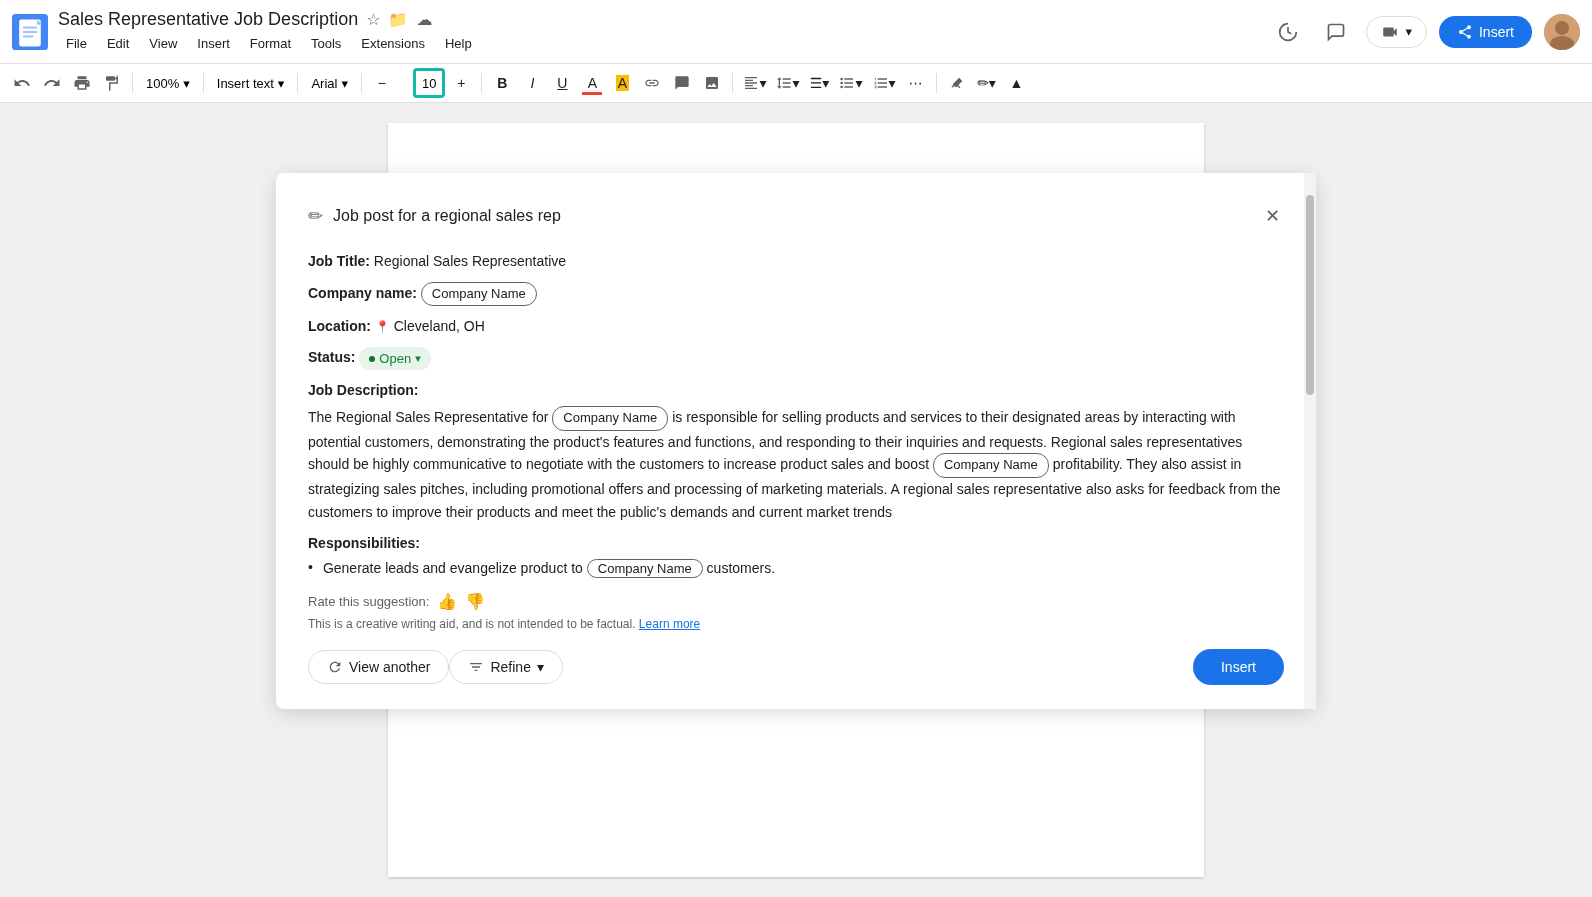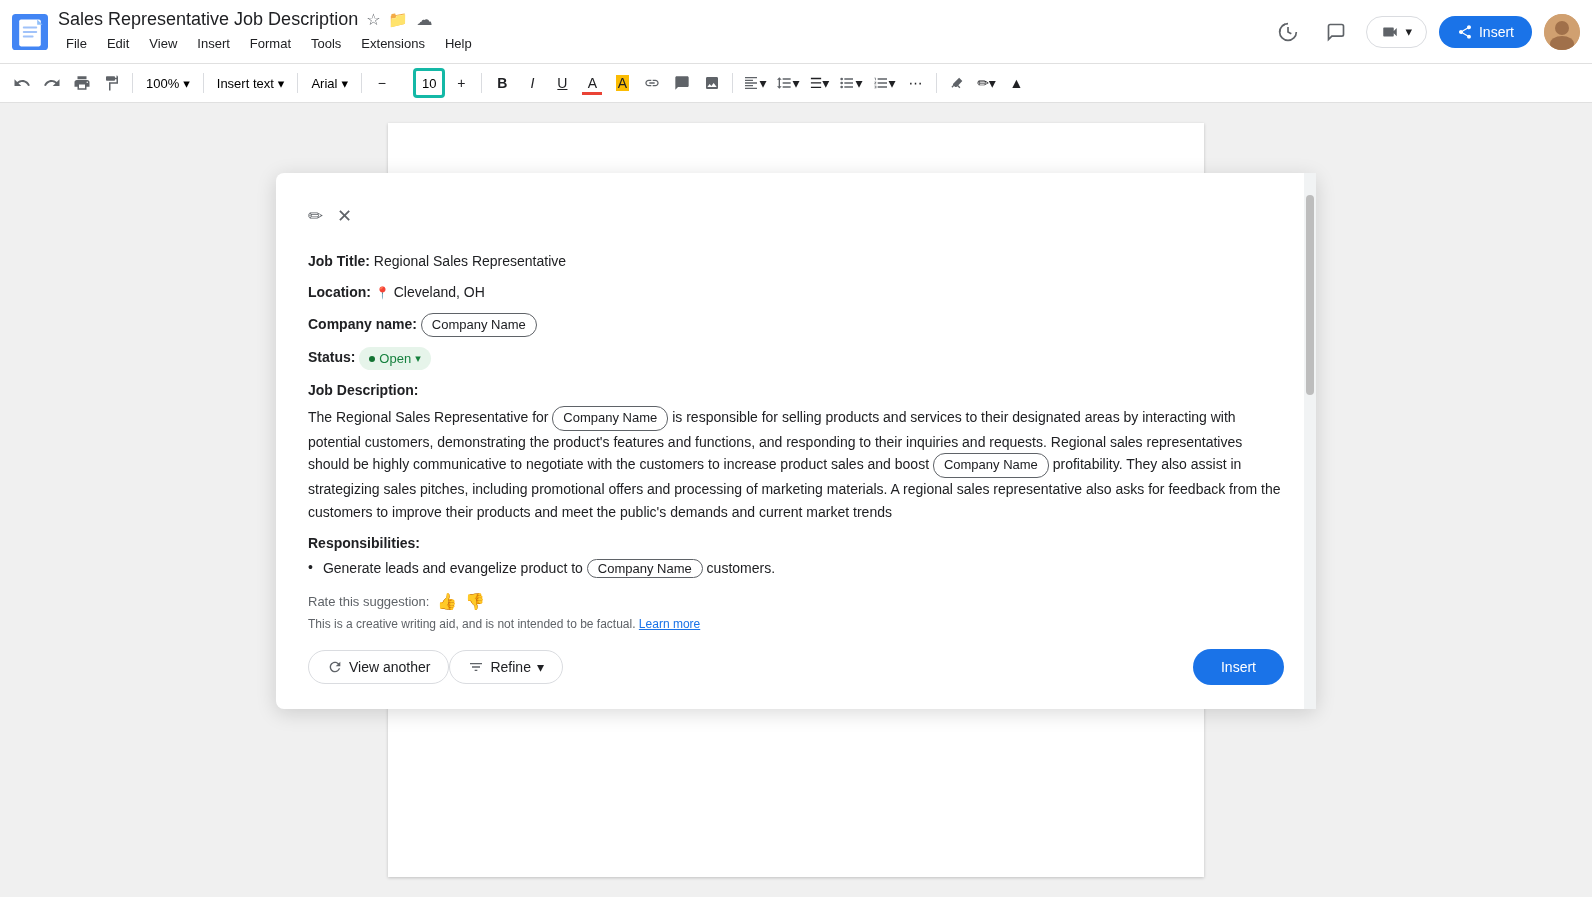--- a/index.html
+++ b/index.html
@@ -549,37 +549,38 @@
   <div class="page">
 
     <div class="ai-dialog">
 
       <div class="scrollbar-track">
         <div class="scrollbar-thumb"></div>
       </div>
 
       <div class="ai-dialog-header">
         <span class="ai-pencil-icon">✏</span>
+        <span class="ai-dialog-title">Job post for a regional sales rep</span>
         <span class="ai-close-btn">✕</span>
       </div>
 
       <div class="field-row">
         <span class="field-label">Job Title:</span>
         <span>Regional Sales Representative</span>
+      </div>
+
+      <div class="field-row">
+        <span class="field-label">Company name:</span>
+        <span class="chip">Company Name</span>
       </div>
 
       <div class="field-row">
         <span class="field-label">Location:</span>
         <span class="location-pin">📍</span>
         <span>Cleveland, OH</span>
-      </div>
-
-      <div class="field-row">
-        <span class="field-label">Company name:</span>
-        <span class="chip">Company Name</span>
       </div>
 
       <div class="field-row">
         <span class="field-label">Status:</span>
         <span class="status-chip">
           <span class="status-dot"></span>
           <span>Open</span>
           <span style="font-size:11px;">▾</span>
         </span>
       </div>

